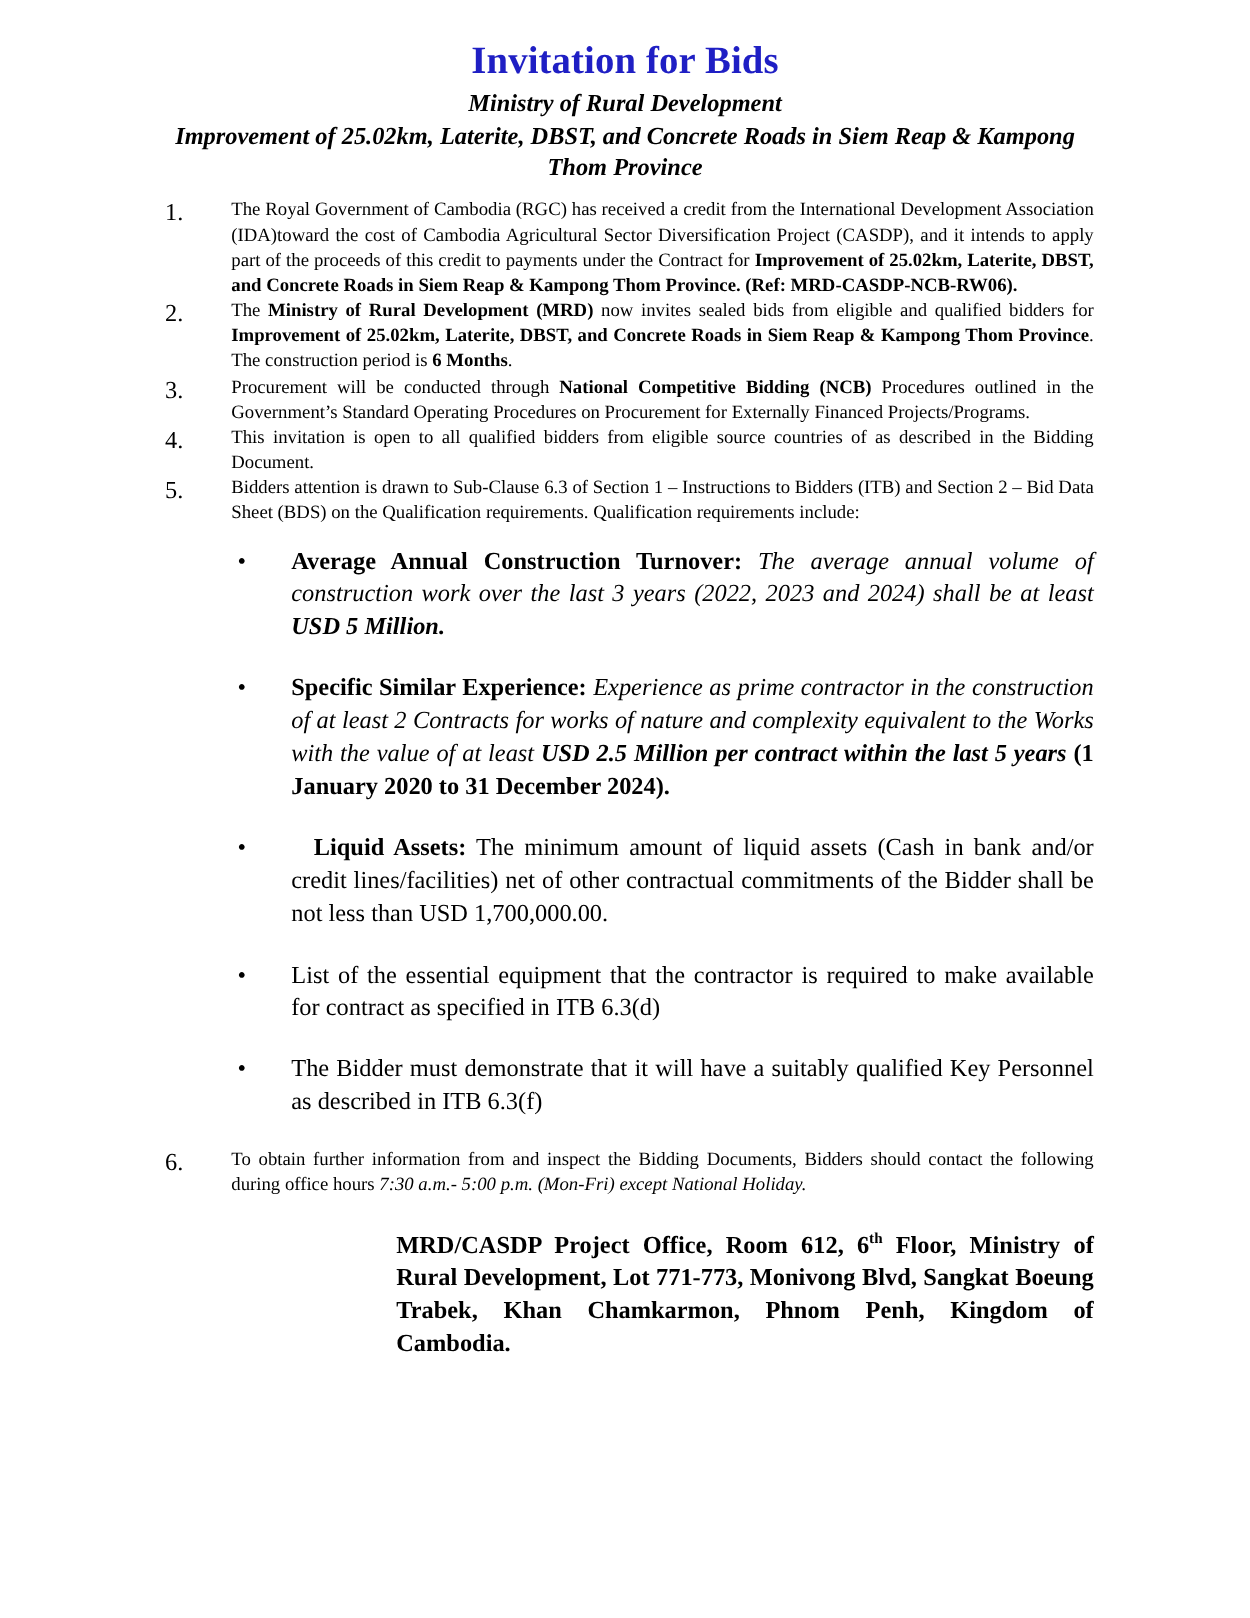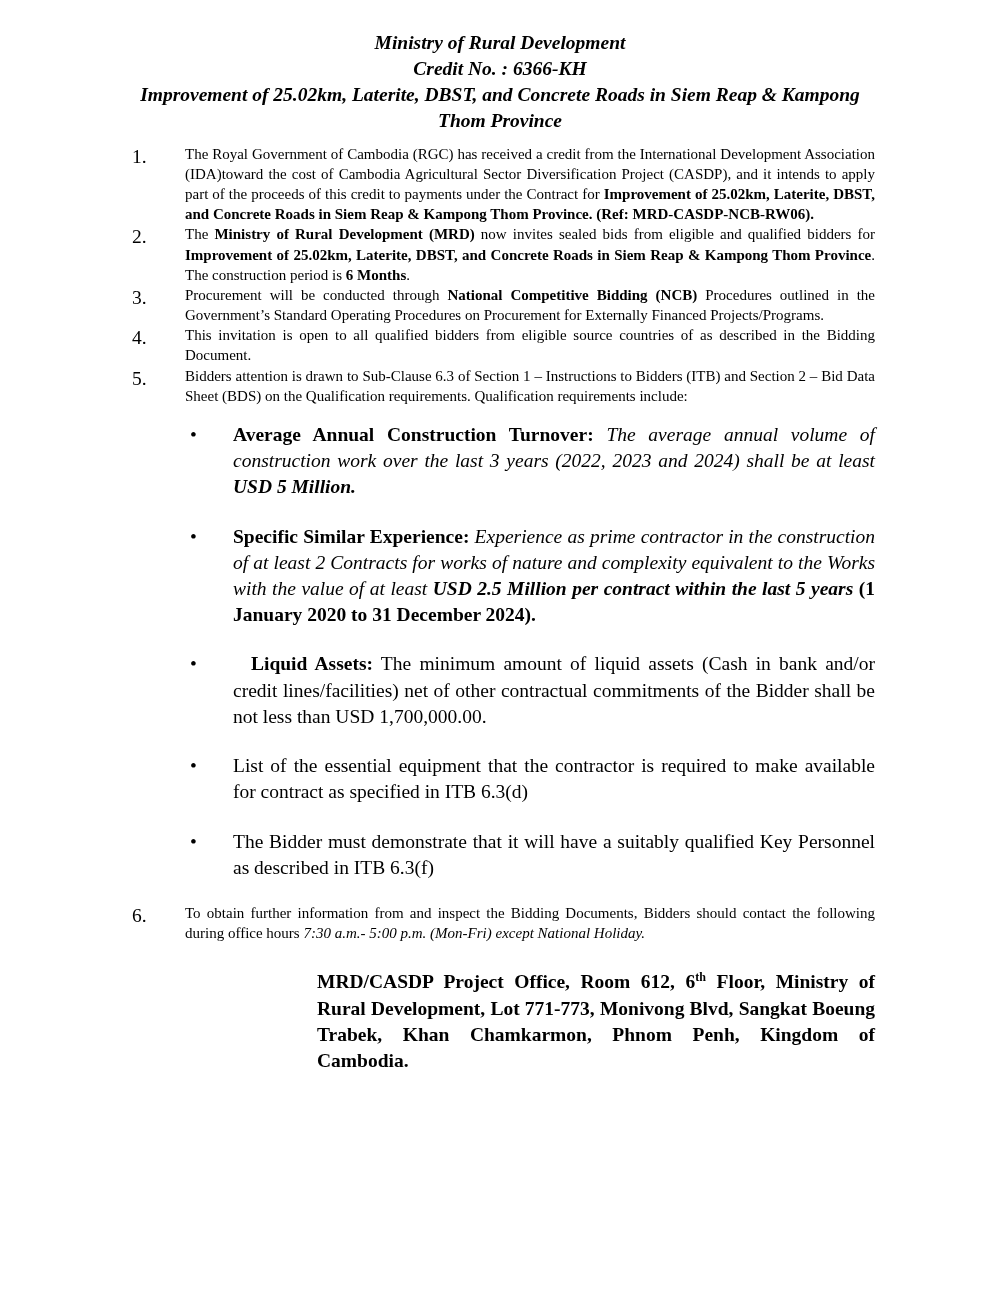--- a/index.html
+++ b/index.html
@@ -118,22 +118,22 @@
     vertical-align: super;
     line-height: 0;
   }
 </style>
 </head>
 <body>
 
 <div class="page">
 
   <div class="header">
+    <div class="doc-title">Invitation for Bids</div>
     <div class="header-line">Ministry of Rural Development</div>
-    <div class="header-line">Credit No. : 6366-KH</div>
     <div class="header-line wide">Improvement of 25.02km, Laterite, DBST, and Concrete Roads in Siem Reap &amp; Kampong Thom Province</div>
   </div>
 
   <div class="body-block">
 
     <div id="clause-list">
         <div class="num-item">
           <div class="num-marker">1.</div>
           <div class="num-body"><span>The Royal Government of Cambodia (RGC) has received a credit from the International Development Association (IDA)toward the cost of Cambodia Agricultural Sector Diversification Project (CASDP), and it intends to apply part of the proceeds of this credit to payments under the Contract for </span><span style="font-weight: bold;">Improvement of 25.02km, Laterite, DBST, and Concrete Roads in Siem Reap &amp; Kampong Thom Province. (Ref: MRD-CASDP-NCB-RW06).</span></div>
         </div>

